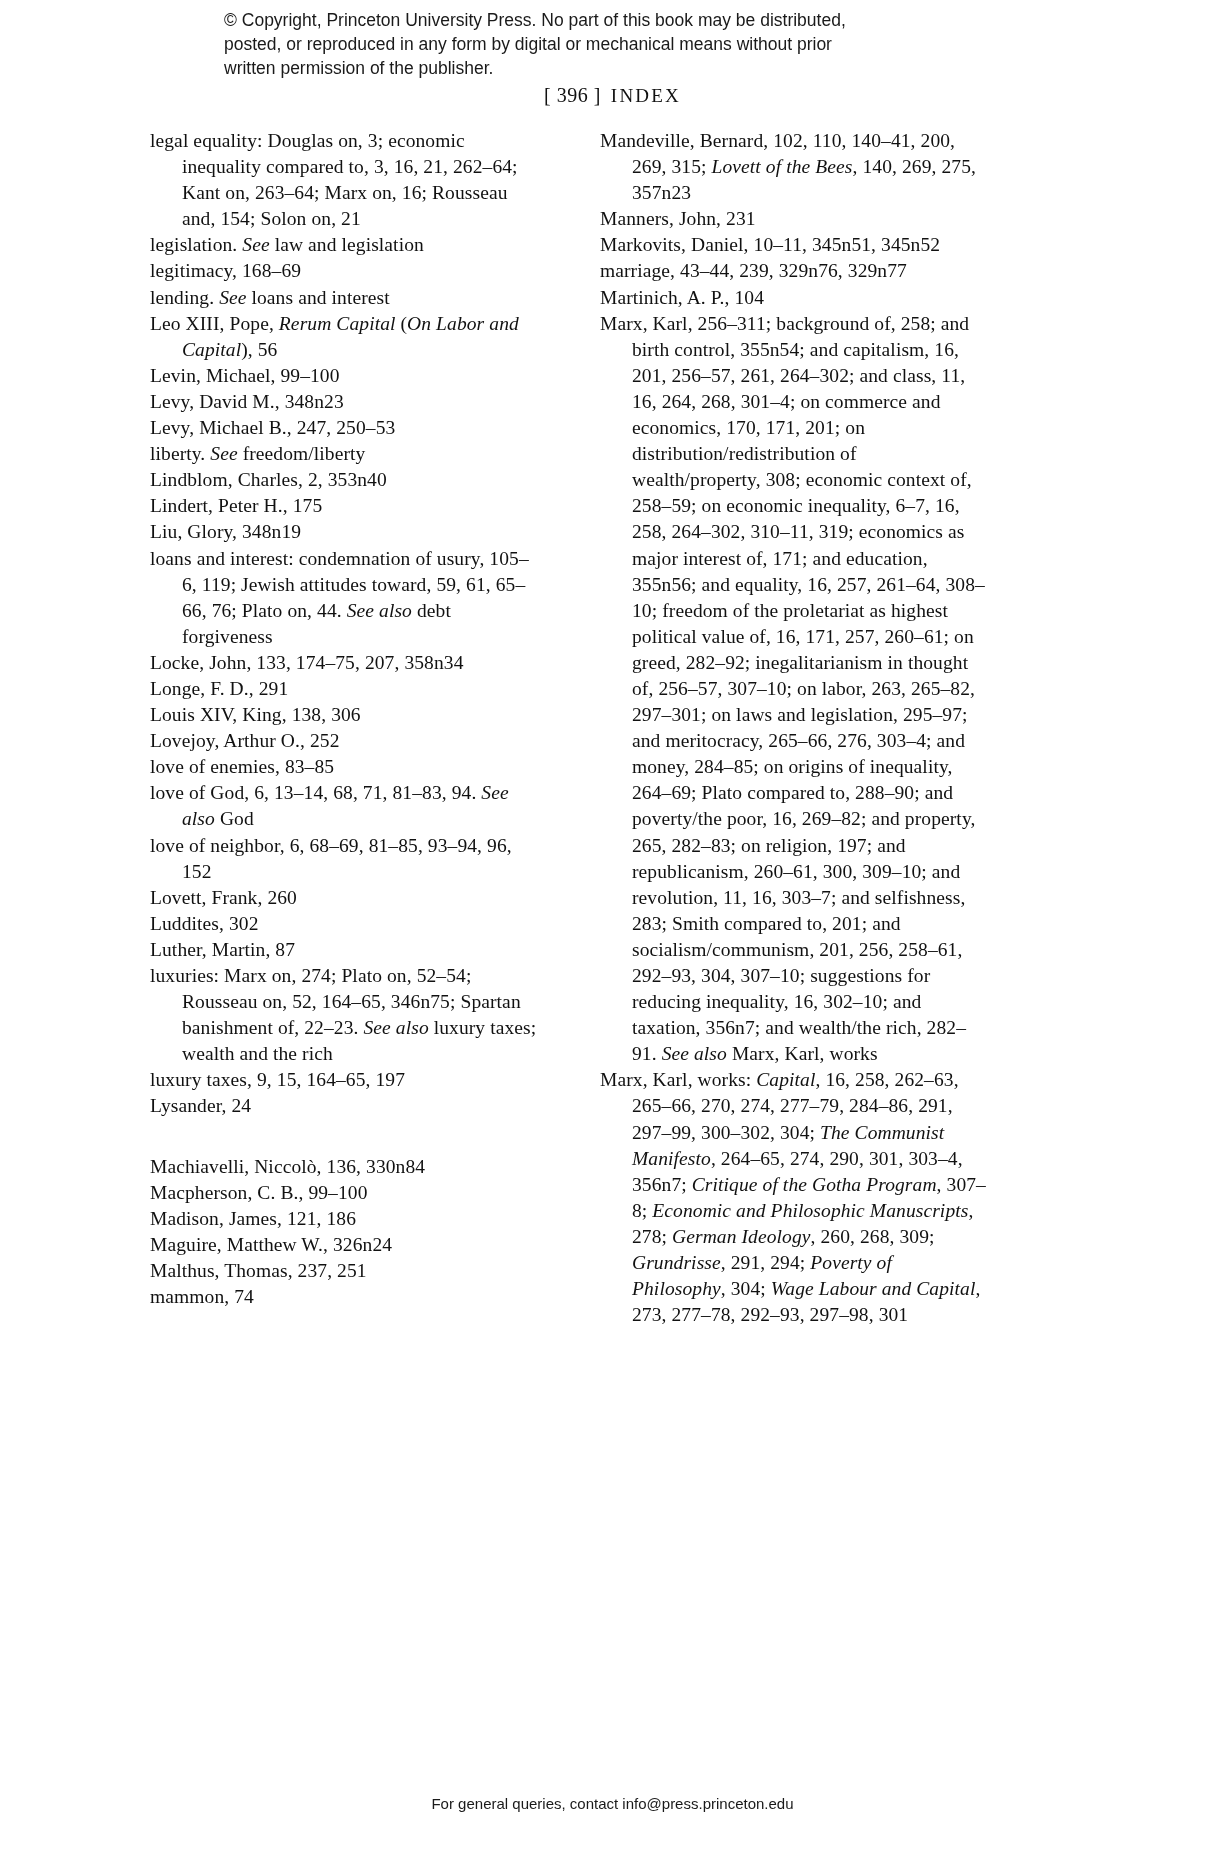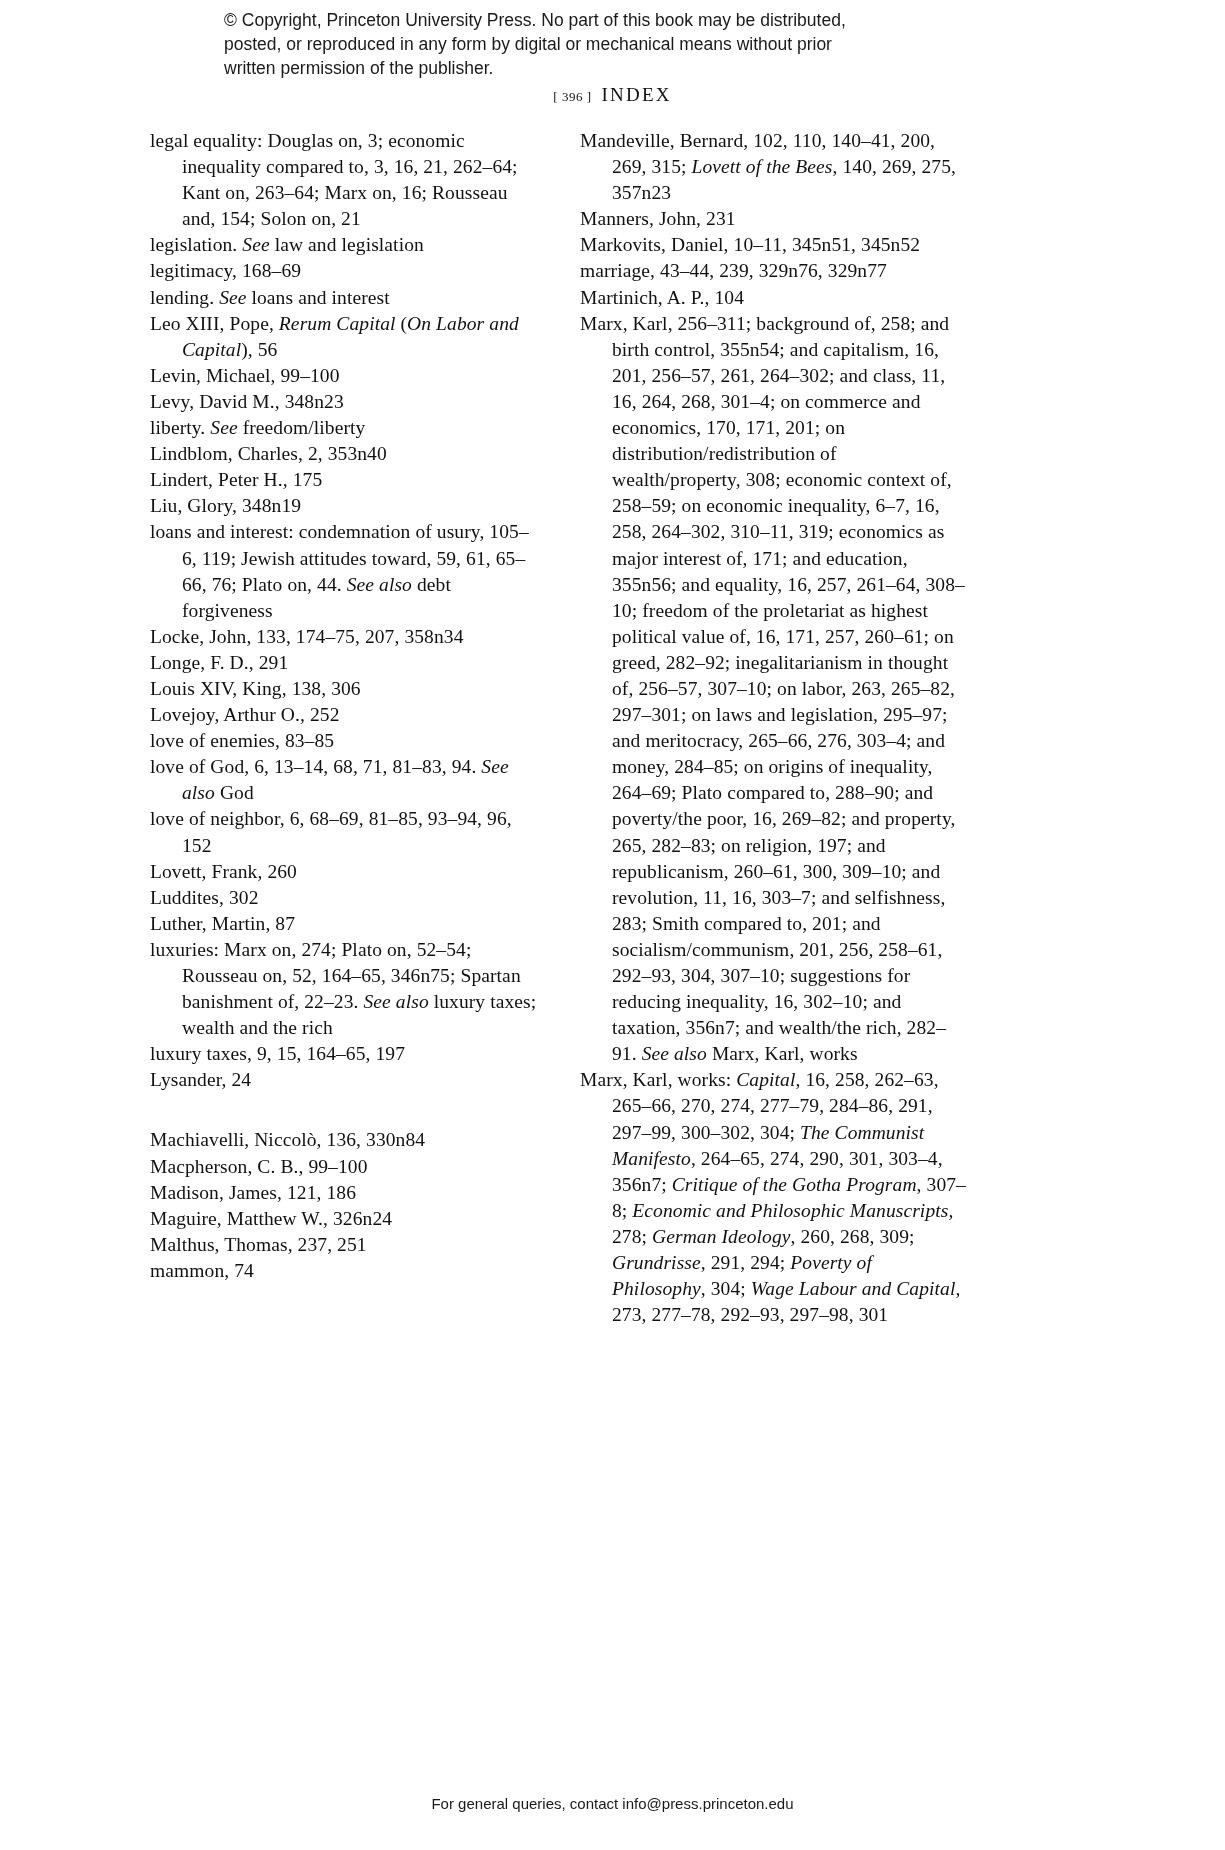--- a/index.html
+++ b/index.html
@@ -37,36 +37,36 @@
     left: 0;
     top: 84px;
     width: 1225px;
     text-align: center;
     font-family: "Liberation Serif", serif;
     font-size: 17px;
     letter-spacing: 1.2px;
     color: #111;
   }
   .folio .num {
-    font-size: 13px;
+    font-size: 20px;
     letter-spacing: 0.5px;
   }
   .folio .label {
     font-variant: small-caps;
     letter-spacing: 2.2px;
     font-size: 19px;
     margin-left: 10px;
   }
   .columns {
     position: absolute;
     left: 150px;
     top: 128px;
     width: 925px;
     display: flex;
-    gap: 40px;
+    gap: 60px;
   }
   .col {
     width: 390px;
   }
   .entry {
     font-size: 19.5px;
     line-height: 26.1px;
     margin: 0 0 0 0;
     padding-left: 32px;
     text-indent: -32px;
@@ -104,20 +104,21 @@
 
   <div class="columns">
     <div class="col" id="col-left">
         <p class="entry">legal equality: Douglas on, 3; economic inequality compared to, 3, 16, 21, 262–64; Kant on, 263–64; Marx on, 16; Rousseau and, 154; Solon on, 21</p>
         <p class="entry">legislation. <i>See</i> law and legislation</p>
         <p class="entry">legitimacy, 168–69</p>
         <p class="entry">lending. <i>See</i> loans and interest</p>
         <p class="entry">Leo XIII, Pope, <i>Rerum Capital</i> (<i>On Labor and Capital</i>), 56</p>
         <p class="entry">Levin, Michael, 99–100</p>
         <p class="entry">Levy, David M., 348n23</p>
+        <p class="entry">Levy, Michael B., 247, 250–53</p>
         <p class="entry">liberty. <i>See</i> freedom/liberty</p>
         <p class="entry">Lindblom, Charles, 2, 353n40</p>
         <p class="entry">Lindert, Peter H., 175</p>
         <p class="entry">Liu, Glory, 348n19</p>
         <p class="entry">loans and interest: condemnation of usury, 105–6, 119; Jewish attitudes toward, 59, 61, 65–66, 76; Plato on, 44. <i>See also</i> debt forgiveness</p>
         <p class="entry">Locke, John, 133, 174–75, 207, 358n34</p>
         <p class="entry">Longe, F. D., 291</p>
         <p class="entry">Louis XIV, King, 138, 306</p>
         <p class="entry">Lovejoy, Arthur O., 252</p>
         <p class="entry">love of enemies, 83–85</p>

